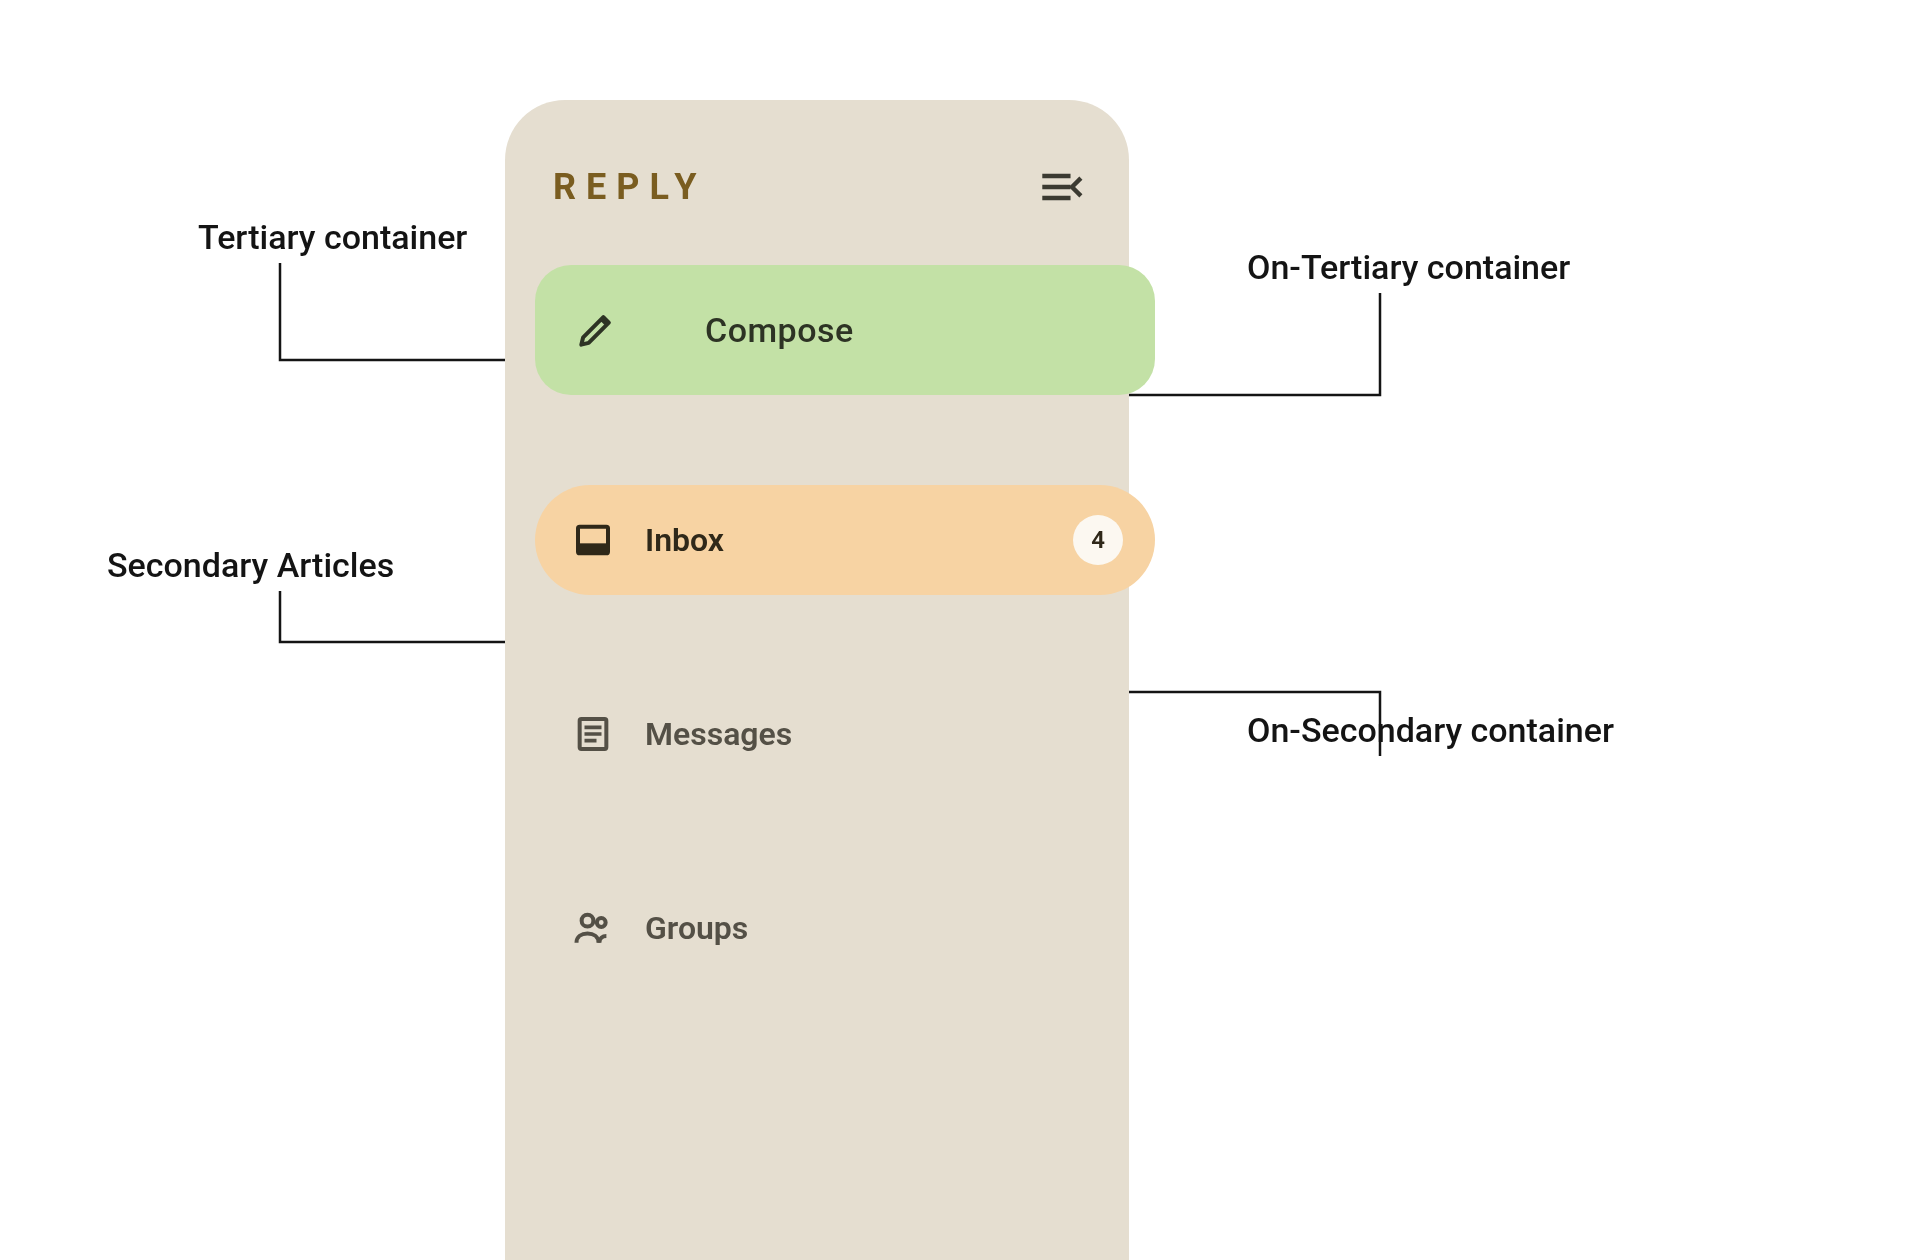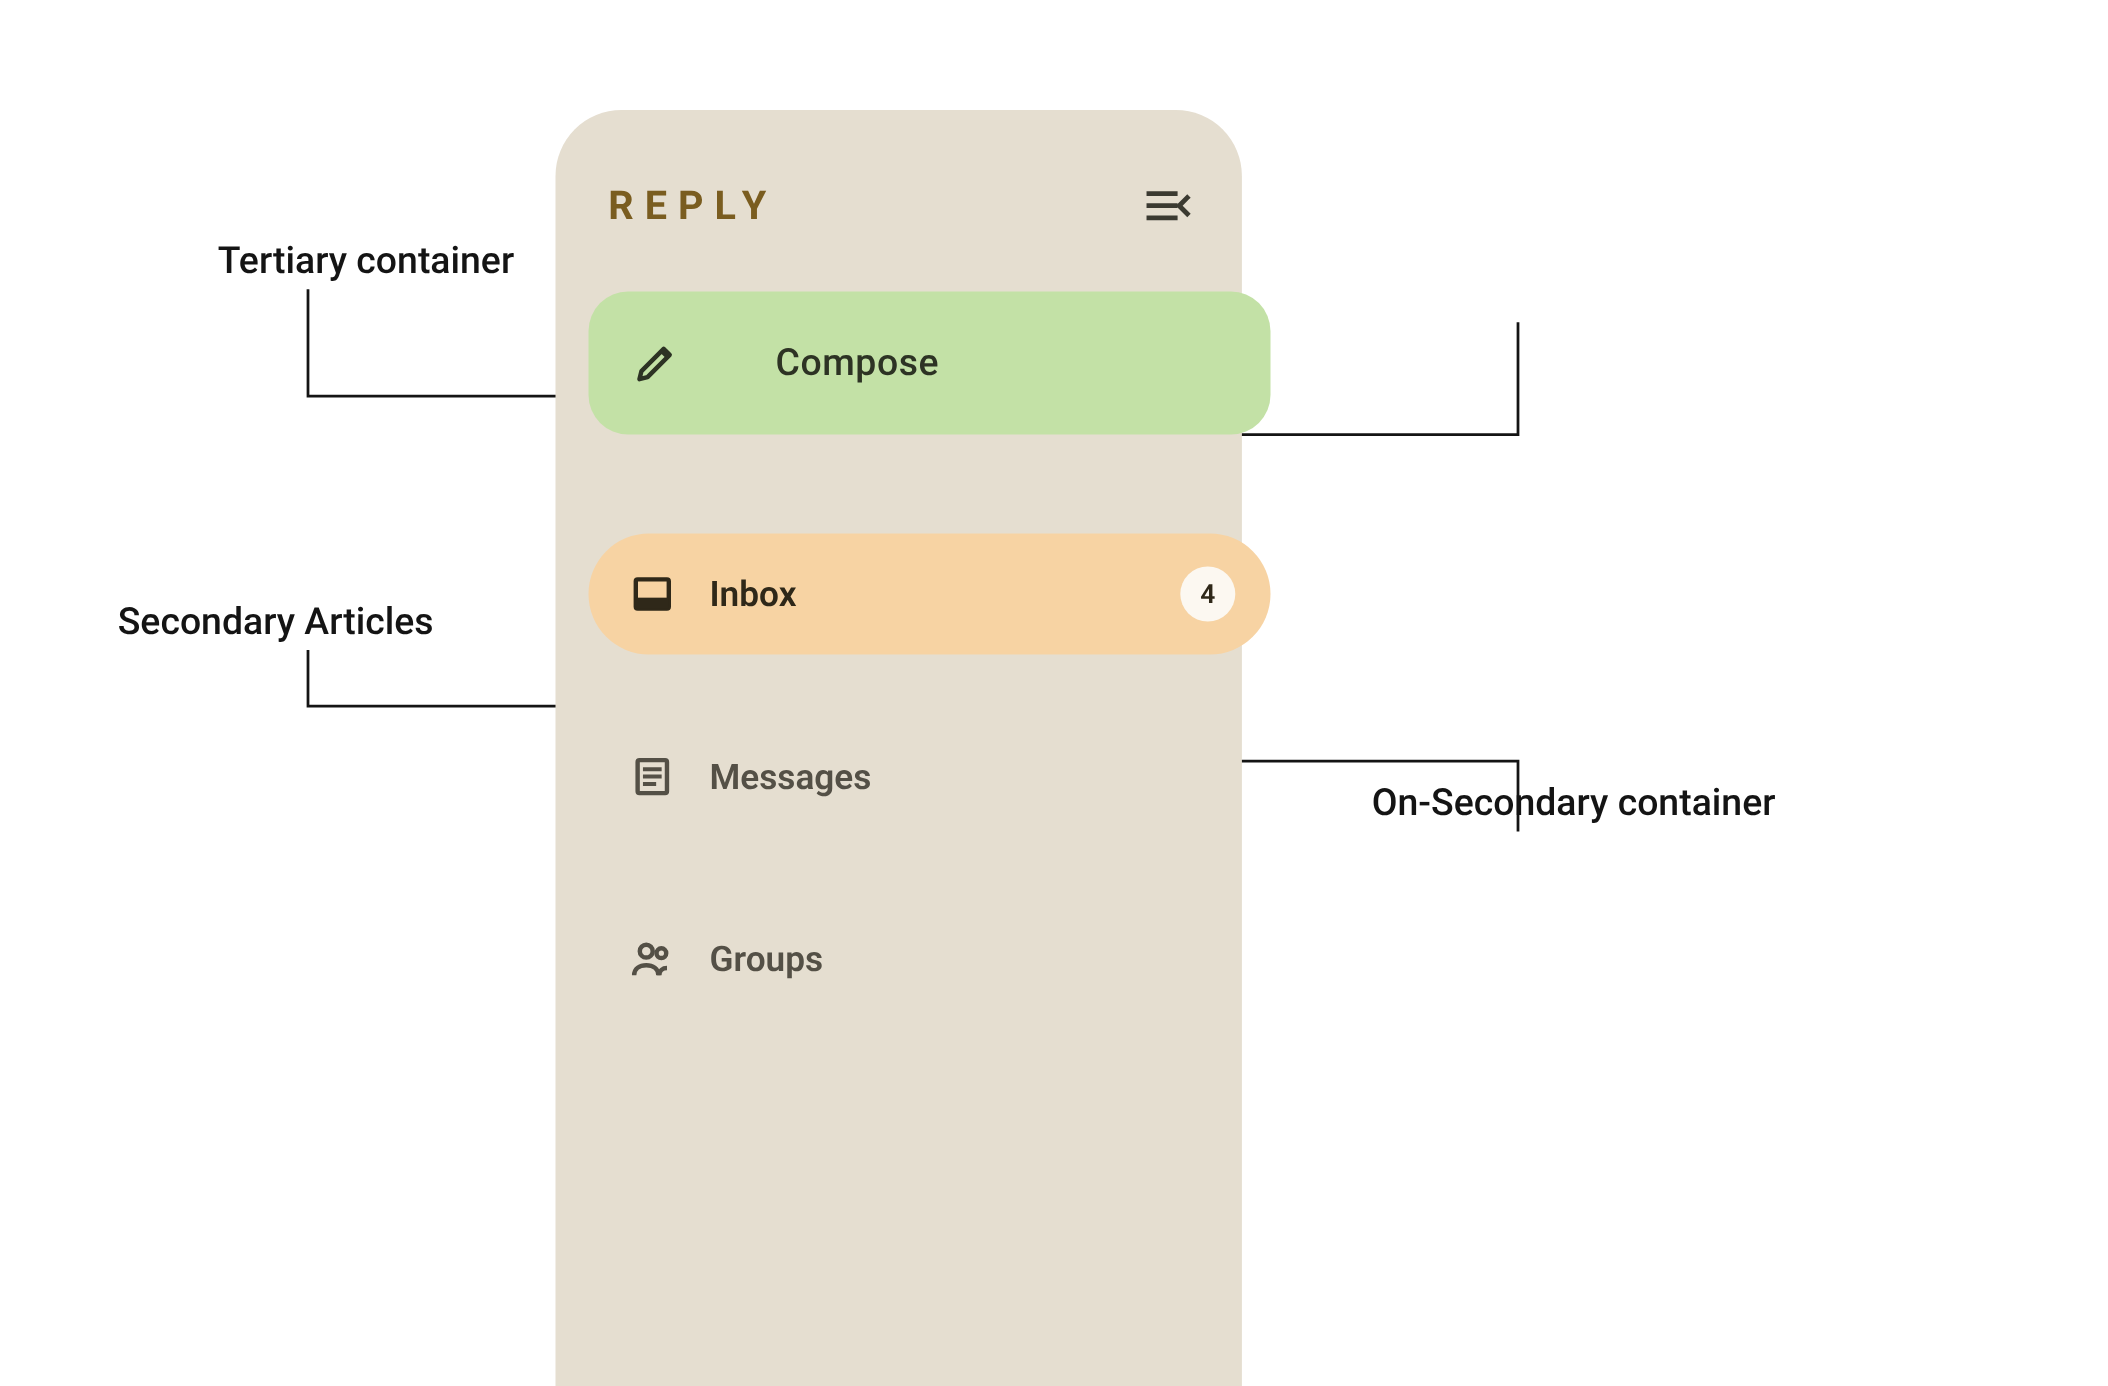--- a/index.html
+++ b/index.html
@@ -70,21 +70,21 @@
   }
   .compose-label {
     font-size: 34px;
     font-weight: 500;
     letter-spacing: 0.5px;
   }
   .nav-list {
     margin-top: 90px;
     display: flex;
     flex-direction: column;
-    gap: 56px;
+    gap: 84px;
   }
   .nav-item {
     width: 620px;
     height: 110px;
     border-radius: 55px;
     display: flex;
     align-items: center;
     padding: 0 32px 0 36px;
     color: #545046;
     position: relative;
@@ -143,20 +143,21 @@
     height: 1260px;
     pointer-events: none;
   }
 </style>
 </head>
 <body>
 
 <div class="stage">
 
   <div class="annot" style="left:150px; top:217px;margin-left:48px;">Tertiary container</div>
+  <div class="annot" style="left:1247px; top:247px;">On-Tertiary container</div>
   <div class="annot" style="left:107px; top:545px;">Secondary Articles</div>
   <div class="annot" style="left:1247px; top:710px;">On-Secondary container</div>
 
   <svg class="leaders" width="1916" height="1260">
 
     <polyline points="280,263 280,360 590,360" fill="none" stroke="#141414" stroke-width="2.5"></polyline>
 
     <polyline points="1380,293 1380,395 880,395" fill="none" stroke="#141414" stroke-width="2.5"></polyline>
 
     <polyline points="280,591 280,642 590,642" fill="none" stroke="#141414" stroke-width="2.5"></polyline>

